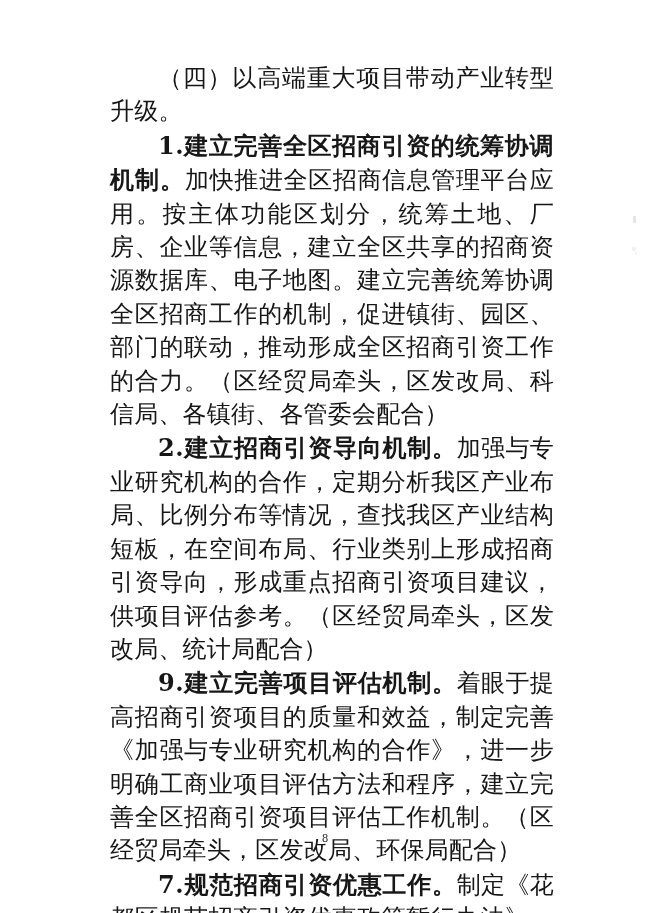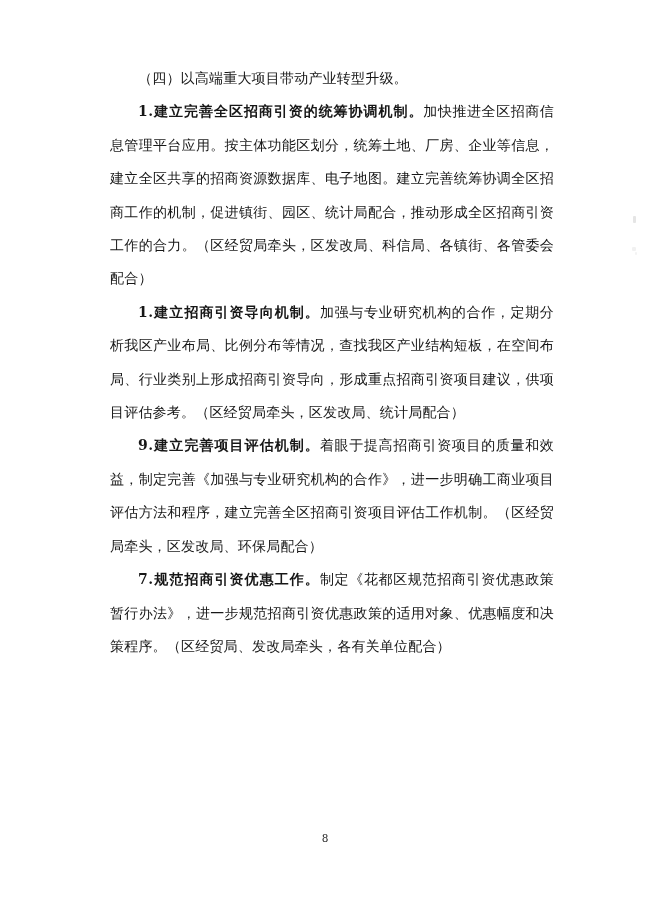--- a/index.html
+++ b/index.html
@@ -26,21 +26,21 @@
   
   #doc-body {
     position: absolute;
     left: 110px;
     top: 62px;
     width: 444px;
   }
 
   .para {
     margin: 0;
-    font-size: 14px;
+    font-size: 24px;
     line-height: 33.4px;
     letter-spacing: 0.2px;
     text-align: justify;
     text-justify: inter-character;
     color: #1b1b1b;
   }
   .para.indent {
     text-indent: 2em;
   }
   
@@ -87,23 +87,23 @@
 </style>
 </head>
 <body>
 
 <div id="page-sheet">
 
   <div id="doc-body">
 
     <p class="para section-head"><span>（四）以高端重大项目带动产业转型升级。</span></p>
 
-    <p class="para indent"><span class="run-in">1.建立完善全区招商引资的统筹协调机制。</span><span>加快推进全区招商信息管理平台应用。按主体功能区划分，统筹土地、厂房、企业等信息，建立全区共享的招商资源数据库、电子地图。建立完善统筹协调全区招商工作的机制，促进镇街、园区、统计局配合，推动形成全区招商引资工作的合力。（区经贸局牵头，区发改局、科信局、各镇街、各管委会配合）</span></p>
+    <p class="para indent"><span class="run-in">1.建立完善全区招商引资的统筹协调机制。</span><span>加快推进全区招商信息管理平台应用。按主体功能区划分，统筹土地、厂房、企业等信息，建立全区共享的招商资源数据库、电子地图。建立完善统筹协调全区招商工作的机制，促进镇街、园区、部门的联动，推动形成全区招商引资工作的合力。（区经贸局牵头，区发改局、科信局、各镇街、各管委会配合）</span></p>
 
-    <p class="para indent"><span class="run-in">1.建立招商引资导向机制。</span><span>加强与专业研究机构的合作，定期分析我区产业布局、比例分布等情况，查找我区产业结构短板，在空间布局、行业类别上形成招商引资导向，形成重点招商引资项目建议，供项目评估参考。（区经贸局牵头，区发改局、统计局配合）</span></p>
+    <p class="para indent"><span class="run-in">2.建立招商引资导向机制。</span><span>加强与专业研究机构的合作，定期分析我区产业布局、比例分布等情况，查找我区产业结构短板，在空间布局、行业类别上形成招商引资导向，形成重点招商引资项目建议，供项目评估参考。（区经贸局牵头，区发改局、统计局配合）</span></p>
 
     <p class="para indent"><span class="run-in">9.建立完善项目评估机制。</span><span>着眼于提高招商引资项目的质量和效益，制定完善《加强与专业研究机构的合作》，进一步明确工商业项目评估方法和程序，建立完善全区招商引资项目评估工作机制。（区经贸局牵头，区发改局、环保局配合）</span></p>
 
     <p class="para indent"><span class="run-in">7.规范招商引资优惠工作。</span><span>制定《花都区规范招商引资优惠政策暂行办法》，进一步规范招商引资优惠政策的适用对象、优惠幅度和决策程序。（区经贸局、发改局牵头，各有关单位配合）</span></p>
 
   </div>
 
   <div id="page-number">8</div>
 
   <div class="speck s1"></div>

